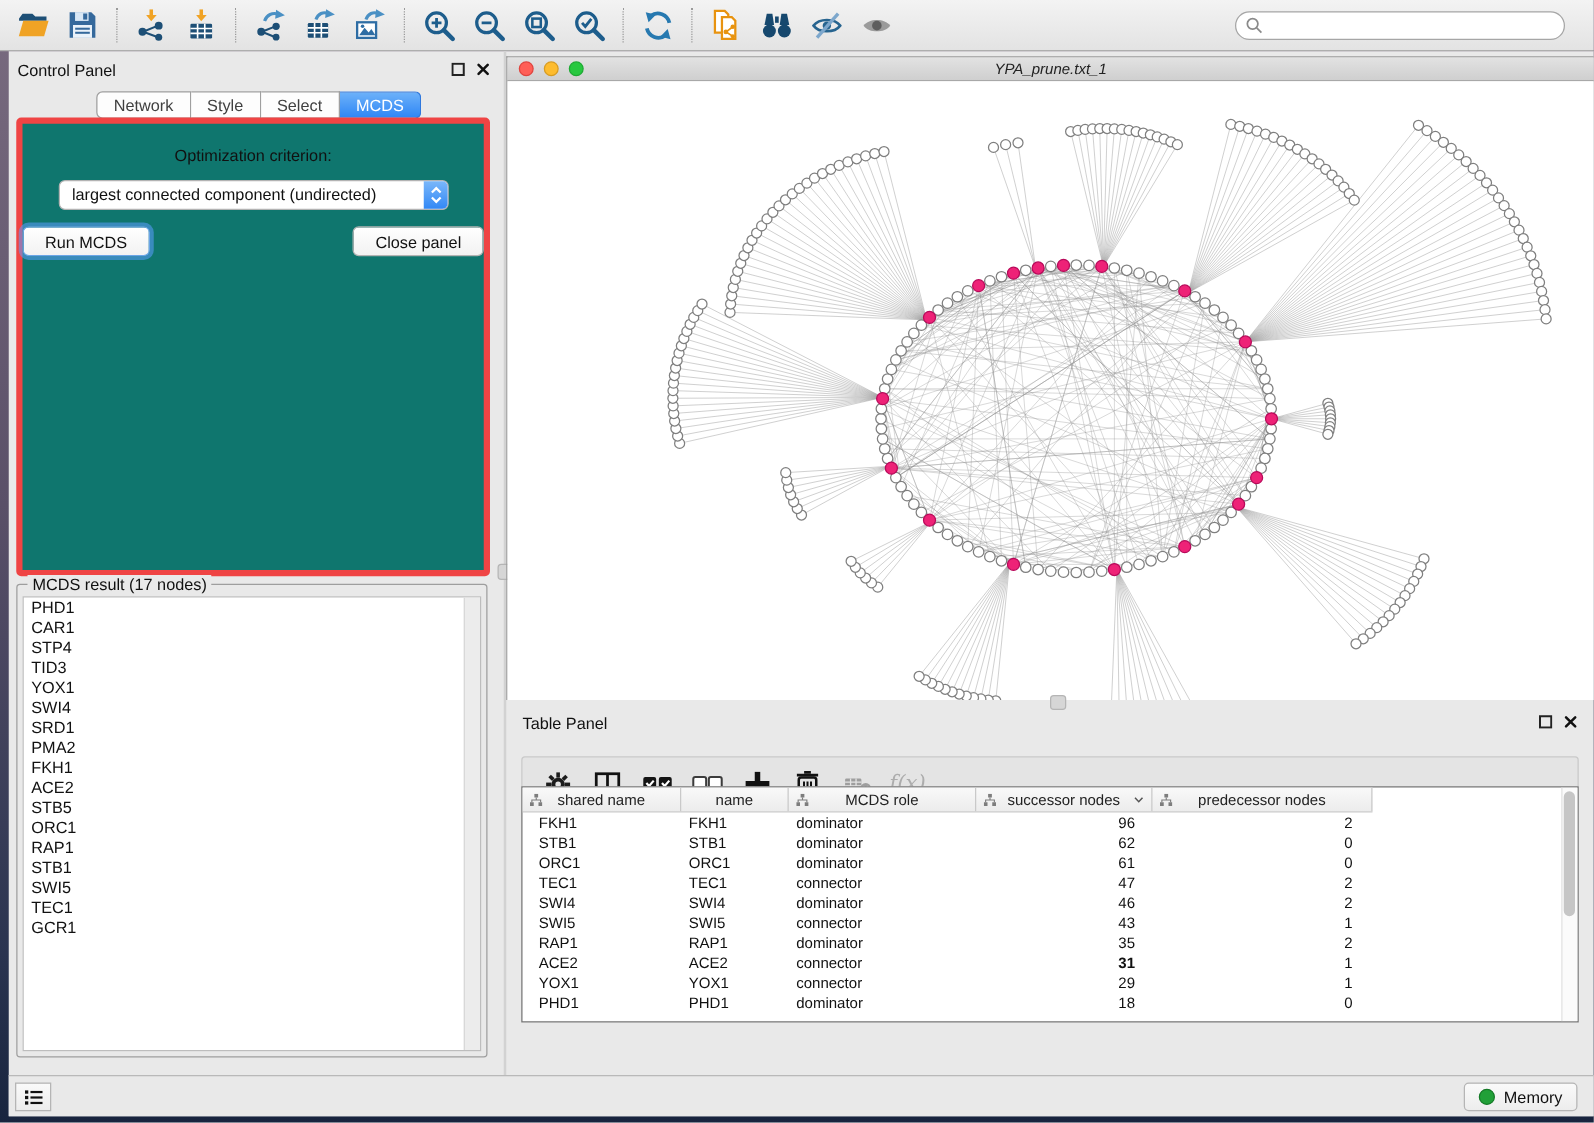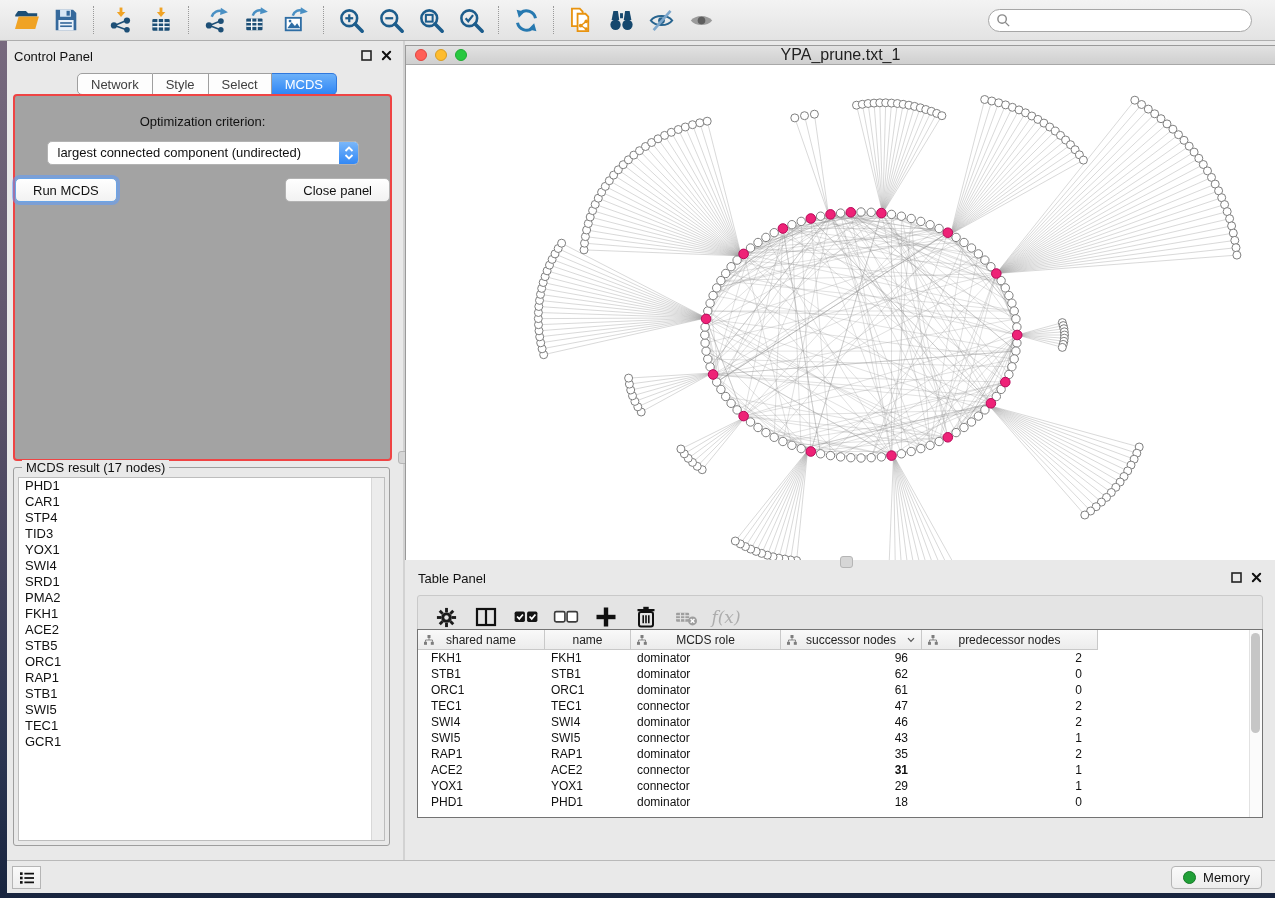--- a/index.html
+++ b/index.html
@@ -30,21 +30,21 @@
   .cp-header { position:absolute; left:7px; top:8px; }
   .win-icons { position:absolute; top:9px; display:flex; gap:9px; align-items:center; }
   .cp-header-icons { right:11px; }
   .cp-tabs { position:absolute; left:70px; top:32px; height:22px; display:flex; }
   .tab { background:#fdfdfd; border:1px solid #9f9f9f; border-left:none; font-size:13px;
     display:flex; align-items:center; padding:0 13px; color:#404040; cursor:default; }
   .tab:first-child { border-left:1px solid #9f9f9f; border-radius:5px 0 0 5px; }
   .tab:last-child { border-radius:0 5px 5px 0; }
   .tab.active { background:linear-gradient(#6cb1f9,#2f86f5); color:#fff; border-color:#2f78dd; }
   .cp-body { position:absolute; left:6px; right:11px; top:53px; height:367px;
-    background:#a3a3a3; border:2px solid #ef4444; border-radius:4px; text-align:center; }
+    background:#0f766e; border:5px solid #ef4444; border-radius:4px; text-align:center; }
   .opt-label { margin-top:18px; font-size:13px; }
   .dropdown { margin:12px auto 0; width:312px; height:24px; background:#fff; border:1px solid #b3b3b3;
     border-radius:5px; position:relative; font-size:13px; line-height:22px; text-align:left;
     padding-left:10px; white-space:nowrap; overflow:hidden; }
   .dd-stepper { position:absolute; right:-1px; top:-1px; width:20px; height:24px;
     background:linear-gradient(#7db9fa,#2f86f5); border-radius:0 5px 5px 0;
     display:flex; align-items:center; justify-content:center; }
   .btn-row { margin-top:13px; display:flex; justify-content:space-between; gap:13px; }
   .btn { height:24px; background:linear-gradient(#ffffff,#f2f2f2); border:1px solid #b3b3b3;
     border-radius:5px; font-size:13px; font-family:"Liberation Sans",sans-serif; padding:0 17px; color:#111; }
@@ -70,28 +70,28 @@
   
   .network-window { position:absolute; left:398px; top:4px; right:0; height:515px;
     border-left:1px solid #9a9a9a; border-top:1px solid #9a9a9a; }
   .net-titlebar { height:19px; background:linear-gradient(#e2e2e2,#cfcfcf);
     border-bottom:1px solid #a8a8a8; position:relative; }
   .traffic { position:absolute; left:9px; top:3px; display:flex; gap:8px; }
   .light { width:12px; height:12px; border-radius:50%; }
   .light-red { background:#ff5f57; border:1px solid #e0443e; }
   .light-yellow { background:#febc2e; border:1px solid #d89c21; }
   .light-green { background:#28c840; border:1px solid #1eaa33; }
-  .net-title { text-align:center; font-size:16px; line-height:18px; color:#222; }
+  .net-title { text-align:center; font-size:12px; line-height:18px; color:#222;font-style:italic; }
   .net-canvas { position:absolute; top:19px; left:0; right:0; bottom:0; background:#fff; overflow:hidden; }
 
   
   .table-panel { position:absolute; left:398px; right:0; top:524px; bottom:33px; }
   .tp-title { position:absolute; left:13px; top:6px; }
   .tp-header-icons { right:13px; top:7px; }
-  .tp-toolbar { position:absolute; left:12px; right:12px; top:30px; height:44px;
+  .tp-toolbar { position:absolute; left:12px; right:12px; top:40px; height:44px;
     background:#e4e4e4; border:1px solid #c9c9c9; border-radius:3px;
     display:flex; align-items:center; padding-left:12px; gap:8px; }
   .ttbtn { width:32px; height:32px; display:flex; align-items:center; justify-content:center; }
   .fx-label { font-family:"DejaVu Serif", serif; font-style:italic; font-size:17px; color:#adadad; }
 
   .tp-table { position:absolute; left:12px; right:12px; top:64px; height:189px;
     background:#fff; border:1px solid #737373; overflow:hidden; }
   .thead { display:flex; height:20px; background:linear-gradient(#f9f9f9,#ececec);
     border-bottom:1px solid #c9c9c9; width:680px; }
   .th { position:relative; border-right:1px solid #c9c9c9; font-size:12px; color:#222;

